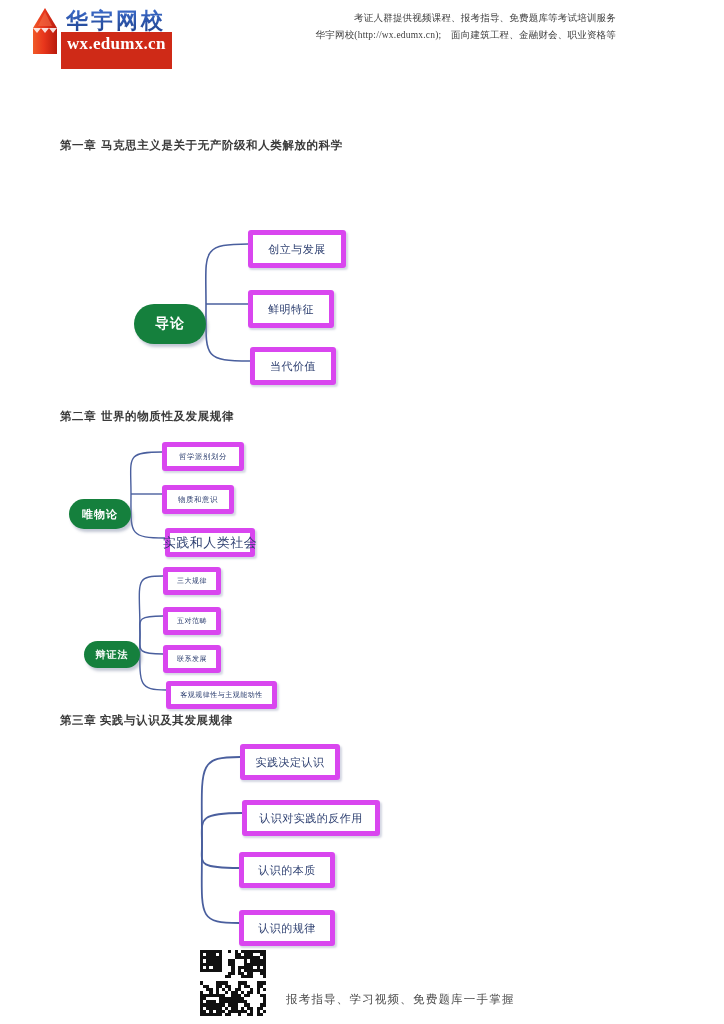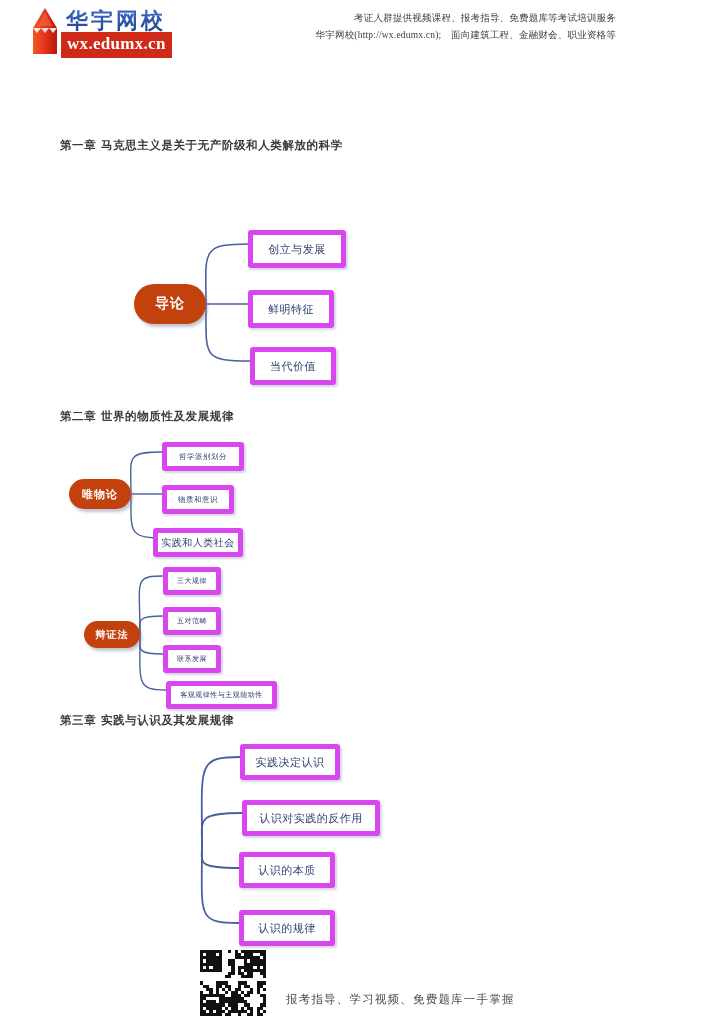--- a/index.html
+++ b/index.html
@@ -56,21 +56,21 @@
   .logo-url {
     position: absolute;
     left: 35px;
     top: 26px;
     background: #cf2a17;
     color: #ffffff;
     font-family: "Liberation Serif", serif;
     font-weight: bold;
     font-size: 17px;
     line-height: 21px;
-    padding: 1px 6px 4px 6px;
+    padding: 1px 6px 15px 6px;
     letter-spacing: 0.3px;
     white-space: nowrap;
   }
   .header-text {
     position: absolute;
     right: 12px;
     top: 10px;
     text-align: right;
     font-size: 9.5px;
     line-height: 17px;
@@ -84,46 +84,47 @@
     left: 60px;
     font-family: "DejaVu Sans", sans-serif;
     font-weight: bold;
     font-size: 11.5px;
     color: #3a3a3a;
     letter-spacing: 0.6px;
     white-space: nowrap;
   }
   #chapter-1 { top: 138px; }
   #chapter-2 { top: 409px; }
-  #chapter-3 { top: 713px; }
+  #chapter-3 { top: 713px; font-family: Liberation Serif, serif; }
 
   
   .map {
     position: absolute;
     left: 0;
   }
   #map-1 { top: 200px; width: 724px; height: 195px; }
   #map-2 { top: 425px; width: 724px; height: 280px; }
   #map-3 { top: 728px; width: 724px; height: 215px; }
 
   .map svg { position: absolute; left: 0; top: 0; overflow: visible; }
 
   .root-node {
     position: absolute;
     display: flex;
     align-items: center;
     justify-content: center;
-    background: #c2410c;
+    background: #15803d;
     color: #ffffff;
     font-family: "DejaVu Sans", sans-serif;
     font-weight: bold;
     border-radius: 999px;
     box-shadow: 2px 3px 3px rgba(120,130,160,0.45);
     white-space: nowrap;
     letter-spacing: 1px;
+    margin-top: 20px;
   }
   .leaf-node {
     position: absolute;
     display: flex;
     align-items: center;
     justify-content: center;
     background: #ffffff;
     color: #2d3f70;
     border: 5px solid #d946ef;
     border-radius: 3px;
@@ -233,21 +234,21 @@
       <path d="M131,69 C131,108 128,113 165,113"></path>
       <path d="M140,209 C140,156 133,151 163,151"></path>
       <path d="M140,209 C140,196 135,191 163,191"></path>
       <path d="M140,209 C140,224 135,229 163,229"></path>
       <path d="M140,209 C140,258 136,265 166,265"></path>
     </g>
   </svg>
   <div class="root-node" style="left:69px; top:54px; width:62px; height:30px; font-size:11px;">唯物论</div>
   <div class="leaf-node" style="left:162px; top:17px; width:72px; height:19px; font-size:7.5px;text-align:center;">哲学派别划分</div>
   <div class="leaf-node" style="left:162px; top:60px; width:62px; height:19px; font-size:7.5px;">物质和意识</div>
-  <div class="leaf-node" style="left:153px; top:103px; width:80px; height:19px; font-size:10px;">实践和人类社会</div>
+  <div class="leaf-node" style="left:165px; top:103px; width:80px; height:19px; font-size:13px;">实践和人类社会</div>
 
   <div class="root-node" style="left:84px; top:196px; width:56px; height:27px; font-size:10px;">辩证法</div>
   <div class="leaf-node" style="left:163px; top:142px; width:48px; height:18px; font-size:7px;">三大规律</div>
   <div class="leaf-node" style="left:163px; top:182px; width:48px; height:18px; font-size:7px;">五对范畴</div>
   <div class="leaf-node" style="left:163px; top:220px; width:48px; height:18px; font-size:7px;">联系发展</div>
   <div class="leaf-node" style="left:166px; top:256px; width:101px; height:18px; font-size:7px;">客观规律性与主观能动性</div>
 </div>
 
 <div class="chapter" id="chapter-3">第三章 实践与认识及其发展规律</div>
 

